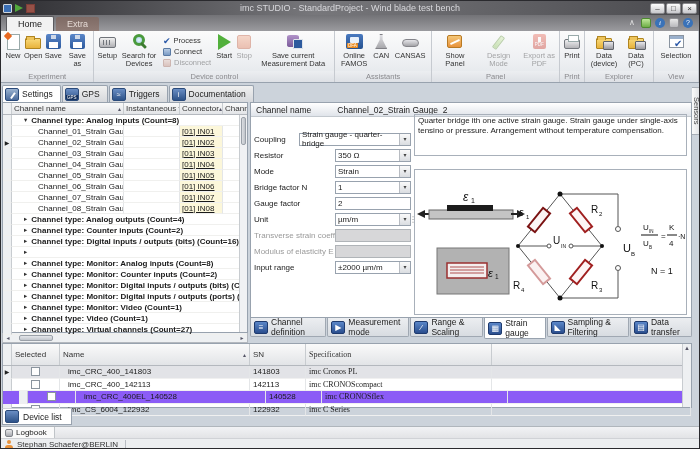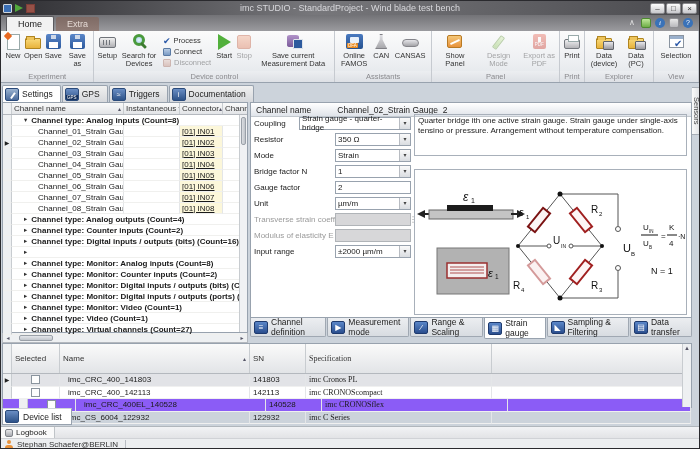--- a/index.html
+++ b/index.html
@@ -120,21 +120,21 @@
   .hscroll { position:absolute; left:1px; top:332px; width:246px; height:10px; background:#eef0f2; border:1px solid #b4b8be; border-top:none;
     display:flex; align-items:center; font-size:6px; color:#556; }
   .harrow { width:10px; text-align:center; flex:none; }
   .hthumb { width:34px; height:6px; margin-left:6px; background:linear-gradient(#e4e6ea,#c2c6cc); border:1px solid #9aa0a8; border-radius:2px; }
 
   
   .rpanel { position:absolute; left:249px; top:101px; width:442px; height:216px; background:#fff; border:1px solid #98a2ae; }
   .rhead { height:14px; background:linear-gradient(#ffffff,#e0e4ea); border-bottom:1px solid #c2c8ce; display:flex; align-items:center; font-size:8.5px; color:#222; }
   .rhead .hl { margin-left:5px; }
   .rhead .hv { margin-left:26px; }
-  .formarea { position:absolute; left:3px; top:12px; width:157px; }
+  .formarea { position:absolute; left:3px; top:28px; width:157px; }
   .frow { display:flex; align-items:center; height:16px; font-size:8px; color:#222; }
   .flabel { flex:1; overflow:hidden; white-space:nowrap; padding-right:2px; }
   .fcombo, .ftext, .fdis { width:76px; height:13px; border:1px solid #98a2ae; background:#fff; display:flex; align-items:center; font-size:8px; padding-left:2px; flex:none; }
   .fcombo.wide { width:112px; }
   .fcombo .arr { margin-left:auto; width:11px; align-self:stretch; background:linear-gradient(#fafafa,#dadde1); border-left:1px solid #b8bcc2; text-align:center; font-size:6px; line-height:11px; color:#444; flex:none; }
   .frow.disrow .flabel { color:#9a9a9a; }
   .fdis { background:#d7d7d9; border-color:#b0b4b8; }
   .splitdots { position:absolute; left:158px; top:112px; font-size:8px; color:#8a8a8a; letter-spacing:0; }
   .descbox { position:absolute; left:163px; top:11px; width:273px; height:42px; border:1px solid #a8b0ba; font-size:8px; line-height:1.3; color:#1a1a1a; padding:1px 3px; overflow:hidden; }
   .diagbox { position:absolute; left:163px; top:66px; width:273px; height:146px; border:1px solid #a8b0ba; background:#fff; }
@@ -142,21 +142,21 @@
   
   .dtabs { position:absolute; left:249px; top:317px; width:443px; height:21px; display:flex; }
   .dtab { display:flex; align-items:center; gap:3px; padding:0 7px 0 3px; font-size:8.5px; color:#222; height:19px;
     background:linear-gradient(#eceef1,#d8dce1); border:1px solid #a0a8b2; border-top:none; border-radius:0 0 2px 2px; margin-right:1px; }
   .dtab.active { background:#fff; height:21px; border-color:#98a2ae; }
   .dtic { width:14px; height:13px; border-radius:2px; background:linear-gradient(#5a86c8,#2a4e8e); border:1px solid #1e3a6e;
     color:#fff; font-size:8px; line-height:12px; text-align:center; flex:none; }
 
   
   .dtable { position:absolute; left:1px; top:342px; width:690px; height:65px; background:#fff; border:1px solid #98a2ae; }
-  .dthead { display:flex; height:30px; background:linear-gradient(#fafafa,#e2e4e7); border-bottom:1px solid #b4b8be; font-size:8px; color:#333; }
+  .dthead { display:flex; height:22px; background:linear-gradient(#fafafa,#e2e4e7); border-bottom:1px solid #b4b8be; font-size:8px; color:#333; }
   .dc { border-right:1px solid #c8ccd0; padding:0 3px; display:flex; align-items:center; overflow:hidden; white-space:nowrap; }
   .dgut { width:9px; flex:none; background:#eef0f2; padding:0; justify-content:center; }
   .dsel { width:48px; flex:none; }
   .dname { width:190px; flex:none; }
   .dsn { width:56px; flex:none; }
   .dspec { width:186px; flex:none;font-family:Liberation Serif, serif; }
   .dxx { flex:1; border-right:none; }
   .drow { display:flex; height:12.5px; font-size:8px; color:#1a1a1a; align-items:stretch; }
   .drow .dc { border-right:1px solid #e4e6e8; border-bottom:1px solid #f0f0f0; }
   .drow .dgut { border-right:1px solid #c8ccd0; }

